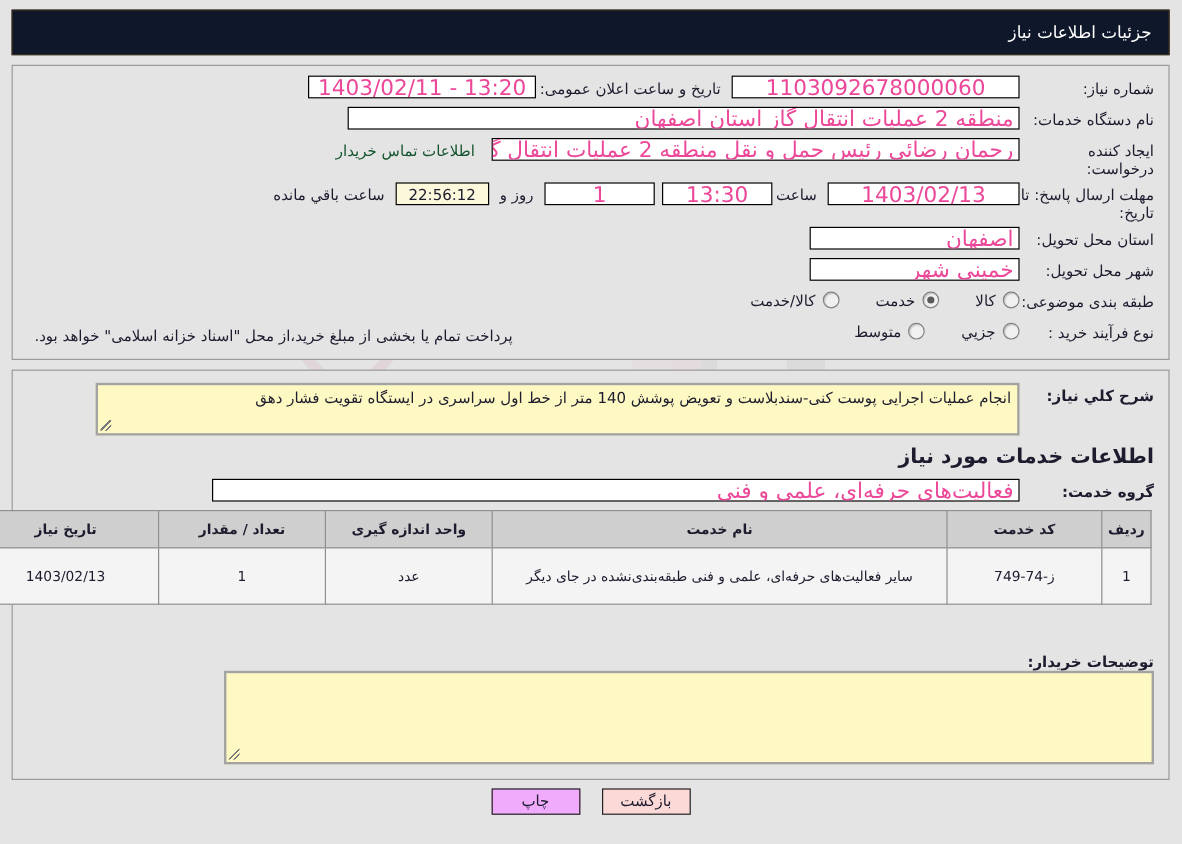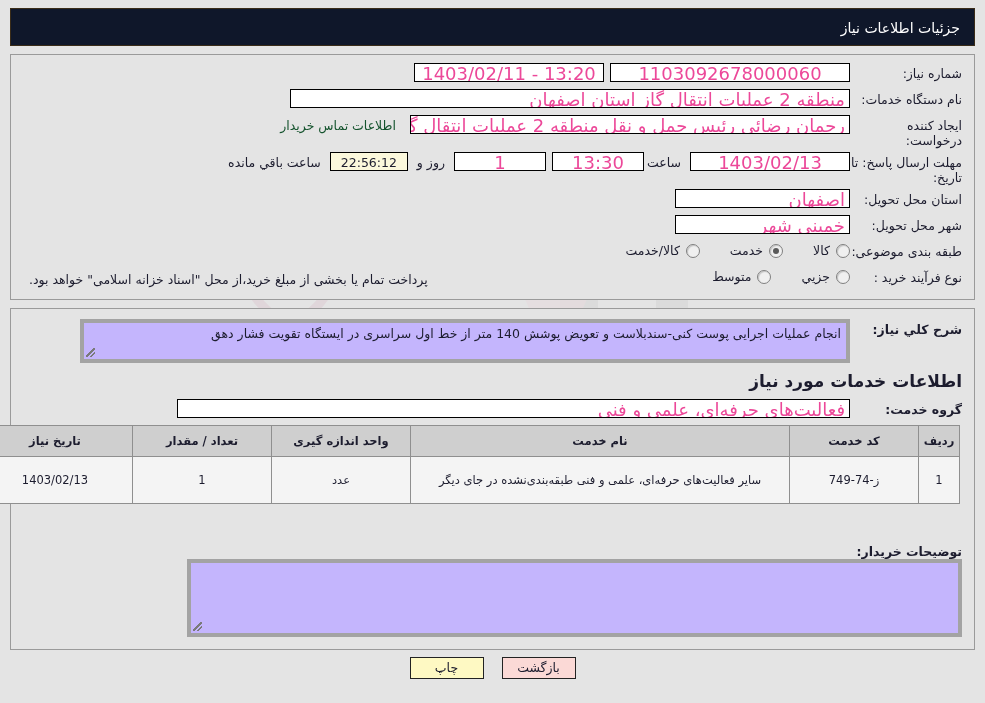--- a/index.html
+++ b/index.html
@@ -139,21 +139,21 @@
   
   .radio-wrap {
     display: flex;
     flex-direction: row;
     align-items: center;
     padding-top: 2px;
   }
   .radio-item {
     display: flex;
     flex-direction: row;
-    align-items: center;
+    align-items: flex-start;
     margin-left: 30px;
     white-space: nowrap;
   }
   .radio {
     width: 12px;
     height: 12px;
     border-radius: 50%;
     border: 1px solid #808080;
     background: #f0f0f0;
     box-shadow: inset 1px 1px 1px rgba(0,0,0,.18);
@@ -177,22 +177,22 @@
     color: #1c1c2e;
     line-height: 21px;
     padding-top: 2px;
     margin-right: auto;
     padding-left: 6px;
     white-space: nowrap;
   }
 
   
   .ta {
-    border: 4px solid #a3a3a3;
-    background: #c4b5fd;
+    border: 2px solid #a3a3a3;
+    background: #fef9c3;
     box-sizing: border-box;
     font-size: 12.5px;
     color: #1c1c2e;
     padding: 2px 5px 0 5px;
     position: relative;
     text-align: right;
     line-height: 17px;
     overflow: hidden;
   }
   .ta::after {
@@ -267,21 +267,21 @@
     font-size: 12.5px;
     color: #1c1c2e;
     height: 22px;
     line-height: 20px;
     min-width: 74px;
     text-align: center;
     padding: 0 12px;
     box-sizing: border-box;
     cursor: pointer;
   }
-  .btn-print  { background: #fef9c3; }
+  .btn-print  { background: #f0abfc; }
   .btn-back   { background: #fbd9d6; }
 </style>
 </head>
 <body>
 
 <div class="watermark">
   <svg width="985" height="260" viewBox="0 0 985 260" xmlns="http://www.w3.org/2000/svg">
 
     <path d="M240 18 L340 18 L340 96 Q340 150 290 176 Q240 150 240 96 Z" fill="none" stroke="#d9b9c4" stroke-width="9"></path>
     <path d="M262 86 L284 110 L322 58" fill="none" stroke="#d9b9c4" stroke-width="11" stroke-linecap="round" stroke-linejoin="round"></path>
@@ -299,20 +299,21 @@
 
 <div class="page">
 
   <div class="titlebar">جزئیات اطلاعات نیاز</div>
 
   <div class="panel panel-1">
 
     <div class="row">
       <div class="lbl lbl-w">شماره نیاز:</div>
       <div class="fld w-need">1103092678000060</div>
+      <div class="inline-txt">تاریخ و ساعت اعلان عمومی:</div>
       <div class="fld w-annc">13:20 - 1403/02/11</div>
     </div>
 
     <div class="row">
       <div class="lbl lbl-w">نام دستگاه خدمات:</div>
       <div class="fld w-buyer rtl-text">منطقه 2 عملیات انتقال گاز استان اصفهان</div>
     </div>
 
     <div class="row">
       <div class="lbl lbl-w">ایجاد کننده درخواست:</div>

